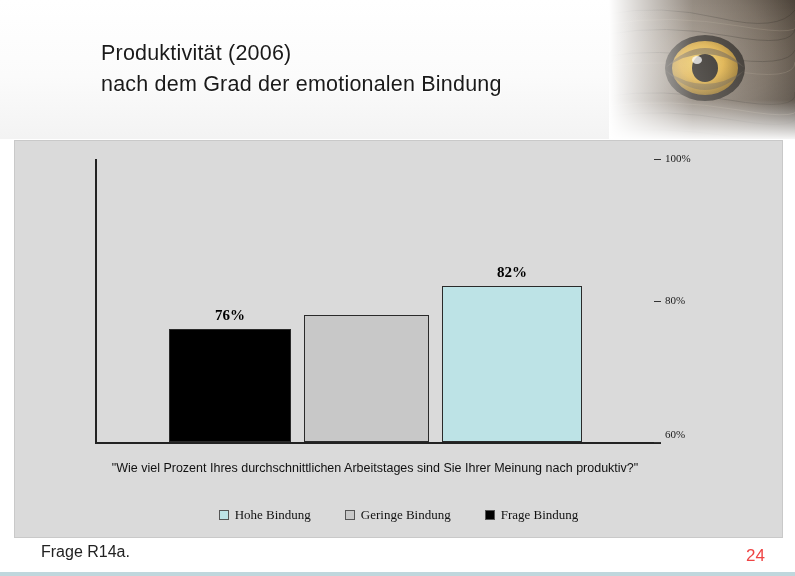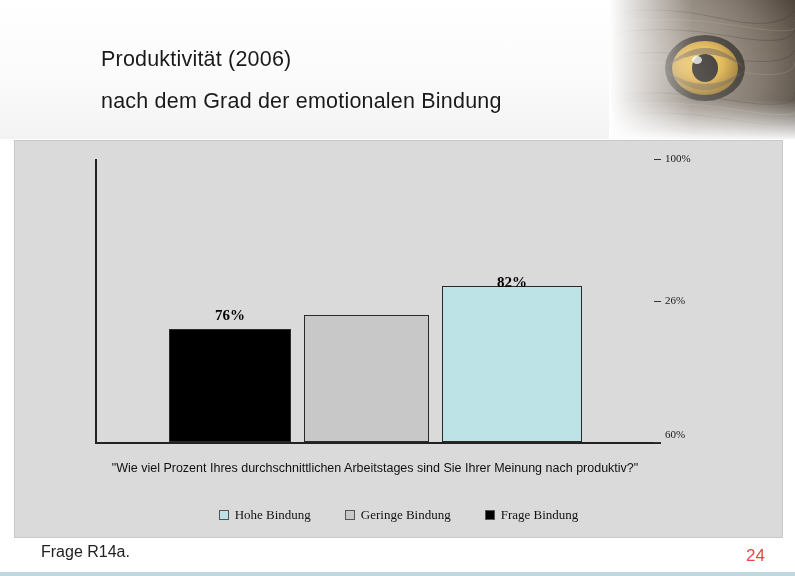--- a/index.html
+++ b/index.html
@@ -36,21 +36,21 @@
     right: 0; top: 0;
     width: 186px; height: 139px;
     overflow: hidden;
   }
   #title {
     position: absolute;
     left: 101px;
     top: 38px;
     width: 600px;
     font-size: 21.5px;
-    line-height: 42px;
+    line-height: 31px;
     color: #1a1a1a;
     text-shadow: 1px 1px 1px rgba(255,255,255,0.9);
     white-space: pre-line;
     letter-spacing: 0.2px;
   }
 
   
   #panel {
     position: absolute;
     left: 14px;
@@ -244,27 +244,27 @@
     <div id="plot">
       <div id="axis-y"></div>
       <div id="axis-x"></div>
 
       <div class="bar" style="left:74px; width:122px; height:113px; background:#000000;"></div>
       <div class="bar-label" style="left:74px; width:122px; bottom:120px;">76%</div>
 
       <div class="bar" style="left:209px; width:125px; height:127px; background:#c8c8c8;"></div>
 
       <div class="bar" style="left:347px; width:140px; height:156px; background:#bde3e6;"></div>
-      <div class="bar-label" style="left:347px; width:140px; bottom:153px;margin-top:25px;">82%</div>
+      <div class="bar-label" style="left:347px; width:140px; bottom:163px;margin-top:25px;">82%</div>
 
       <div class="tick-mark" style="left:559px; top:0px;"></div>
       <div class="tick" style="left:570px; top:-7px;">100%</div>
 
       <div class="tick-mark" style="left:559px; top:142px;"></div>
-      <div class="tick" style="left:570px; top:135px;">26%</div>
+      <div class="tick" style="left:570px; top:135px;">80%</div>
 
       <div class="tick-mark" style="left:559px; top:283px;"></div>
       <div class="tick" style="left:570px; top:269px;">60%</div>
     </div>
 
     <div id="caption">"Wie viel Prozent Ihres durchschnittlichen Arbeitstages sind Sie Ihrer Meinung nach produktiv?"</div>
 
     <div id="legend">
       <div class="legend-item">
         <span class="legend-swatch" style="background:#bde3e6;"></span>

